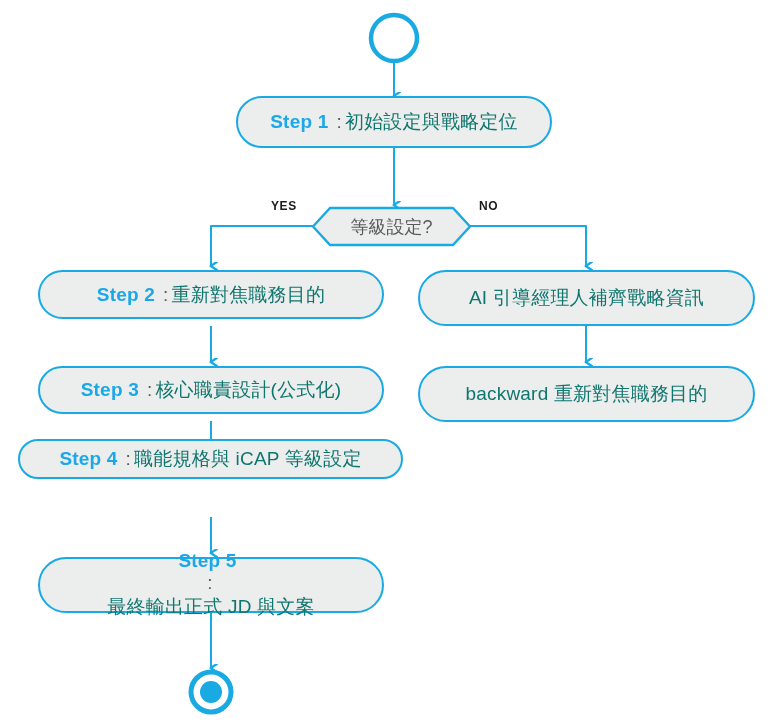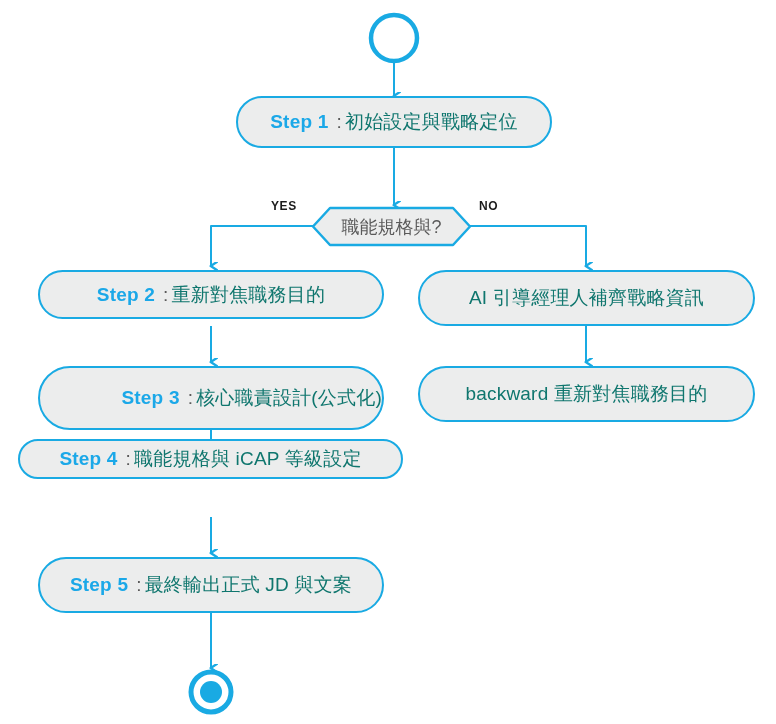--- a/index.html
+++ b/index.html
@@ -110,51 +110,51 @@
 
     <line x1="586" y1="326" x2="586" y2="362" stroke="#19aae3" stroke-width="2" marker-end="url(#arrowhead)"></line>
 
     <circle cx="211" cy="692" r="20" fill="none" stroke="#19aae3" stroke-width="5"></circle>
     <circle cx="211" cy="692" r="11" fill="#19aae3"></circle>
 
     <polygon points="330,208 453,208 470,226.5 453,245 330,245 313,226.5" fill="#eceded" stroke="#19aae3" stroke-width="2.5" stroke-linejoin="round"></polygon>
   </svg>
 
   <div class="hexagon-wrap" style="left:313px; top:208px; width:157px; height:38px;">
-    <div class="hex-label">職能規格與?</div>
+    <div class="hex-label">等級設定?</div>
   </div>
 
   <div class="branch-label" style="left:271px; top:199px;">YES</div>
   <div class="branch-label" style="left:479px; top:199px;">NO</div>
 
   <div class="node" style="left:236px; top:96px; width:316px; height:52px;">
     <span class="step-tag">Step 1</span>
       <span class="sep">:</span>
       <span class="body-text">初始設定與戰略定位</span>
   </div>
 
   <div class="node" style="left:38px; top:270px; width:346px; height:49px;">
     <span class="step-tag">Step 2</span>
       <span class="sep">:</span>
       <span class="body-text">重新對焦職務目的</span>
   </div>
 
-  <div class="node" style="left:38px; top:366px; width:346px; height:64px;justify-content:flex-end;">
+  <div class="node" style="left:38px; top:366px; width:346px; height:48px;">
     <span class="step-tag">Step 3</span>
       <span class="sep">:</span>
       <span class="body-text">核心職責設計(公式化)</span>
   </div>
 
   <div class="node" style="left:18px; top:439px; width:385px; height:40px;">
     <span class="step-tag">Step 4</span>
       <span class="sep">:</span>
       <span class="body-text">職能規格與 iCAP 等級設定</span>
   </div>
 
-  <div class="node" style="left:38px; top:557px; width:346px; height:56px;">
+  <div class="node" style="left:38px; top:557px; width:346px; height:56px;flex-direction:column;">
     <span class="step-tag">Step 5</span>
       <span class="sep">:</span>
       <span class="body-text">最終輸出正式 JD 與文案</span>
   </div>
 
   <div class="node" style="left:418px; top:366px; width:337px; height:56px;">
     <span class="body-text">backward 重新對焦職務目的</span>
   </div>
 
   <div class="node" style="left:418px; top:270px; width:337px; height:56px;">

